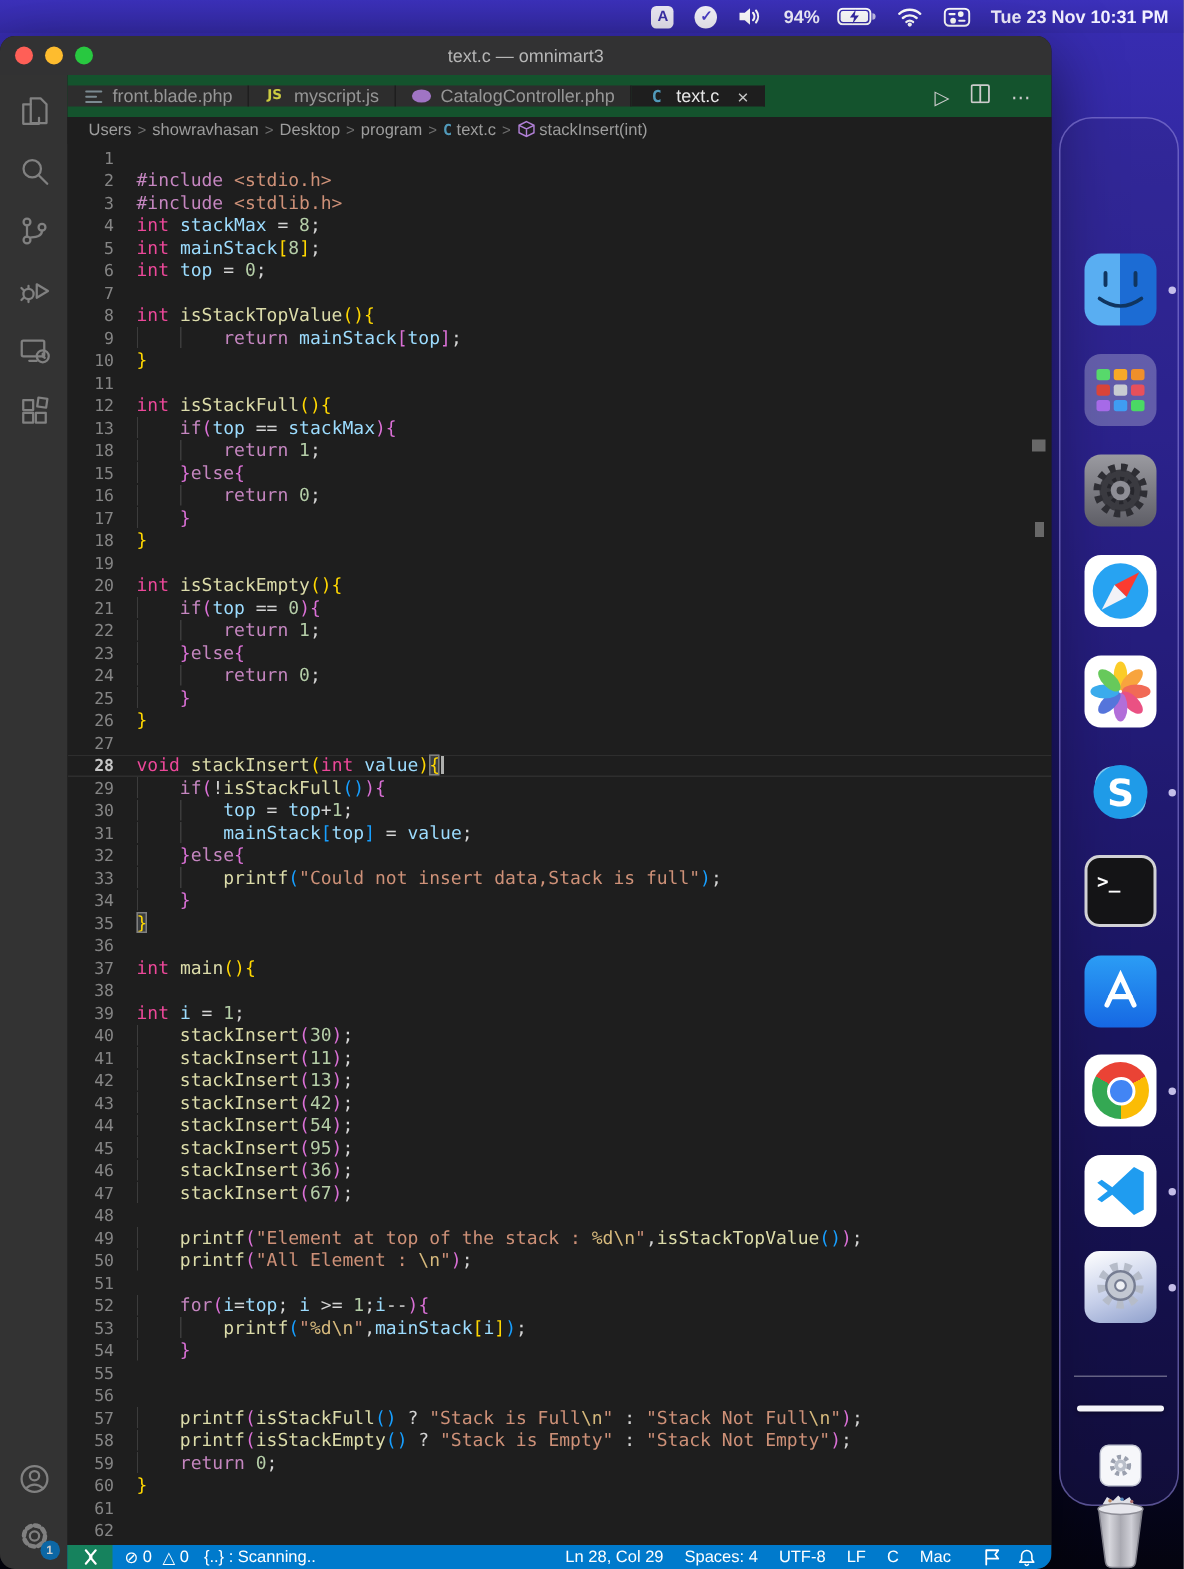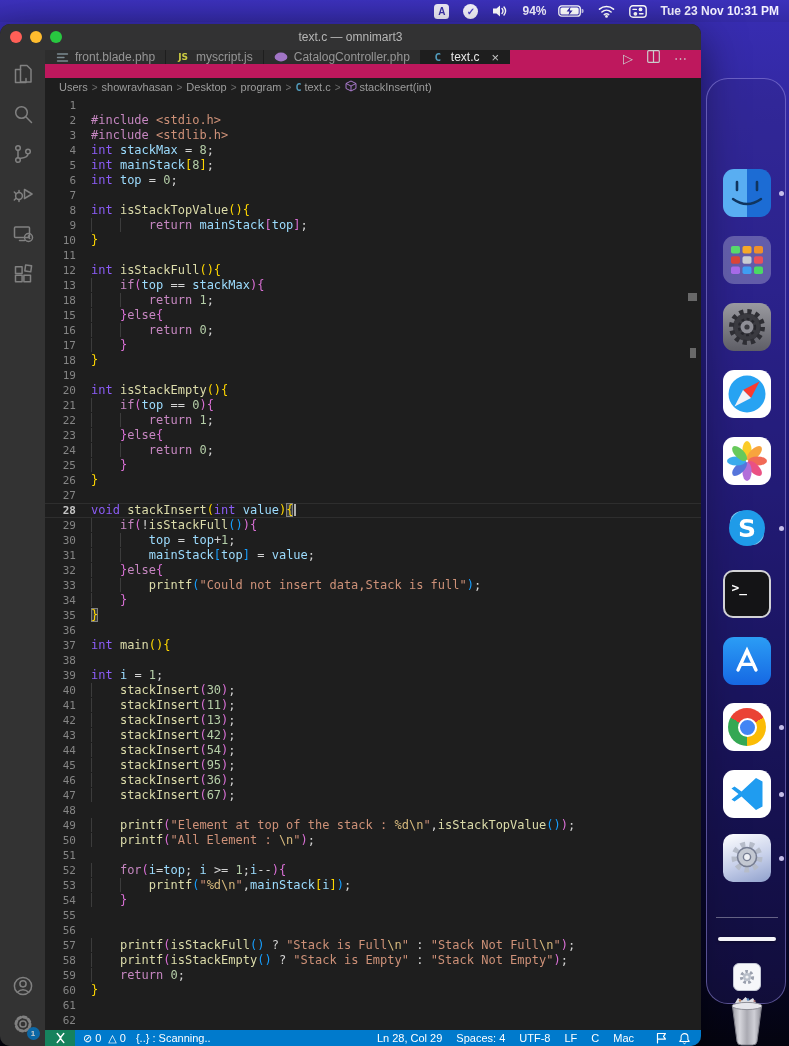--- a/index.html
+++ b/index.html
@@ -31,42 +31,42 @@
   
   .activitybar{width:45px;background:#333333;display:flex;flex-direction:column;align-items:center;
     padding-top:12px;padding-bottom:10px;gap:16px;flex:0 0 auto;}
   .act-ic{width:24px;height:24px;opacity:.75;position:relative;}
   .act-ic svg{stroke:#9b9b9b;fill:none;stroke-width:1.5;stroke-linecap:round;stroke-linejoin:round;}
   .act-bottom{margin-top:auto;display:flex;flex-direction:column;gap:14px;align-items:center;}
   .badge{position:absolute;right:-5px;bottom:-4px;width:13px;height:13px;border-radius:50%;
     background:#007acc;color:#fff;font-size:8px;display:flex;align-items:center;justify-content:center;font-weight:bold;}
   
   .editorcol{flex:1;display:flex;flex-direction:column;min-width:0;background:#1e1e1e;}
-  .tabbar{height:28px;background:#be185d;display:flex;align-items:flex-start;flex:0 0 auto;}
+  .tabbar{height:28px;background:#14532d;display:flex;align-items:center;flex:0 0 auto;}
   .tab{display:flex;align-items:center;gap:6px;padding:0 10px;font-size:12px;color:#969696;
     background:#2d2d2d;border-right:1px solid #1e1e1e;white-space:nowrap;}
   .tab.active{background:#1e1e1e;color:#e7e7e7;}
   .tab .close{margin-left:6px;color:#c5c5c5;font-size:13px;line-height:1;}
   .tabspacer{flex:1;}
   .tabactions{display:flex;align-items:center;gap:14px;padding:0 14px;color:#cccccc;}
   .tabactions .ta{font-size:13px;}
   .ticon{width:14px;height:14px;display:inline-flex;align-items:center;justify-content:center;font-weight:bold;}
   .breadcrumb{height:18px;background:#1e1e1e;display:flex;align-items:center;gap:3px;
     padding-left:14px;font-size:11px;color:#9d9d9d;flex:0 0 auto;}
   .bc-sep{color:#6e6e6e;font-size:10px;padding:0 1px;}
   .bc-item{display:flex;align-items:center;gap:3px;}
   
   .codearea{flex:1;position:relative;overflow:hidden;font-family:"DejaVu Sans Mono",monospace;
     font-size:12px;line-height:15px;padding-top:2px;}
   .code-line{display:flex;height:15px;white-space:pre;}
   .code-line.current{box-shadow:inset 0 1px 0 #2e2e2e, inset 0 -1px 0 #2e2e2e;}
   .ln{width:46px;flex:0 0 auto;text-align:right;padding-right:15px;box-sizing:border-box;color:#858585;font-size:11px;}
   .code-line.current .ln{color:#c6c6c6;font-weight:bold;}
   .lc{flex:1;}
-  .tk-d{color:#d4d4d4}.tk-k{color:#8b5cf6}.tk-c{color:#c586c0}.tk-f{color:#dcdcaa}
+  .tk-d{color:#d4d4d4}.tk-k{color:#ec4899}.tk-c{color:#c586c0}.tk-f{color:#dcdcaa}
   .tk-v{color:#9cdcfe}.tk-n{color:#b5cea8}.tk-s{color:#ce9178}.tk-e{color:#d7ba7d}
   .tk-g{color:#ffd700}.tk-o{color:#da70d6}.tk-u{color:#179fff}
   .tk-i{box-shadow:inset 1px 0 0 #3c3c3c;}
   .tk-m{outline:1px solid #808080;outline-offset:-1px;background:#3a3d41;}
   .tk-cur{display:inline-block;width:2px;height:12px;background:#aeafad;vertical-align:-2px;margin-left:1px;}
   .ruler-mark{position:absolute;background:#767676;opacity:.85;}
   
   .statusbar{height:16px;background:#007acc;display:flex;align-items:center;flex:0 0 auto;
     color:#ffffff;font-size:11px;}
   .sb-remote{width:30px;height:16px;background:#16825d;display:flex;align-items:center;justify-content:center;flex:0 0 auto;}

